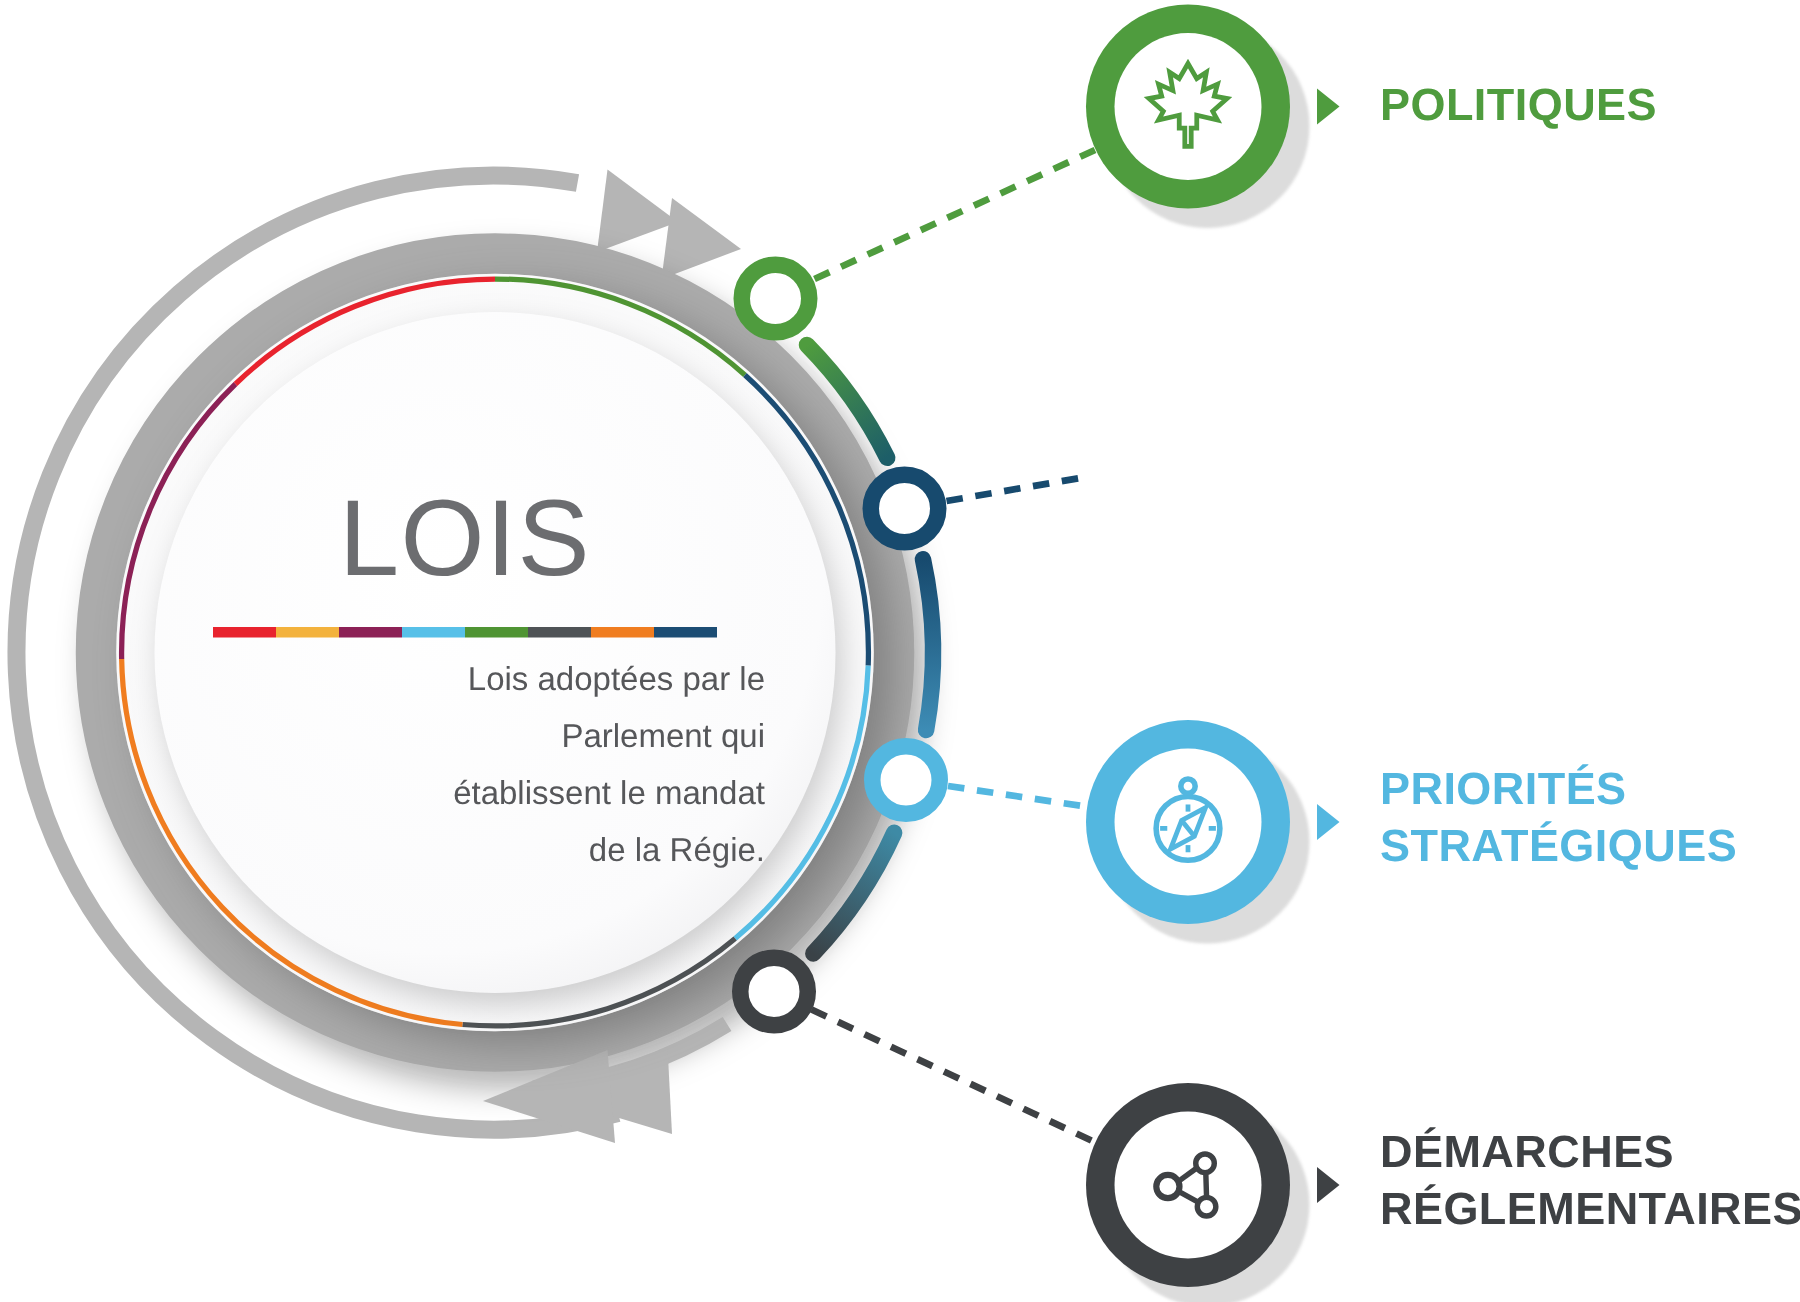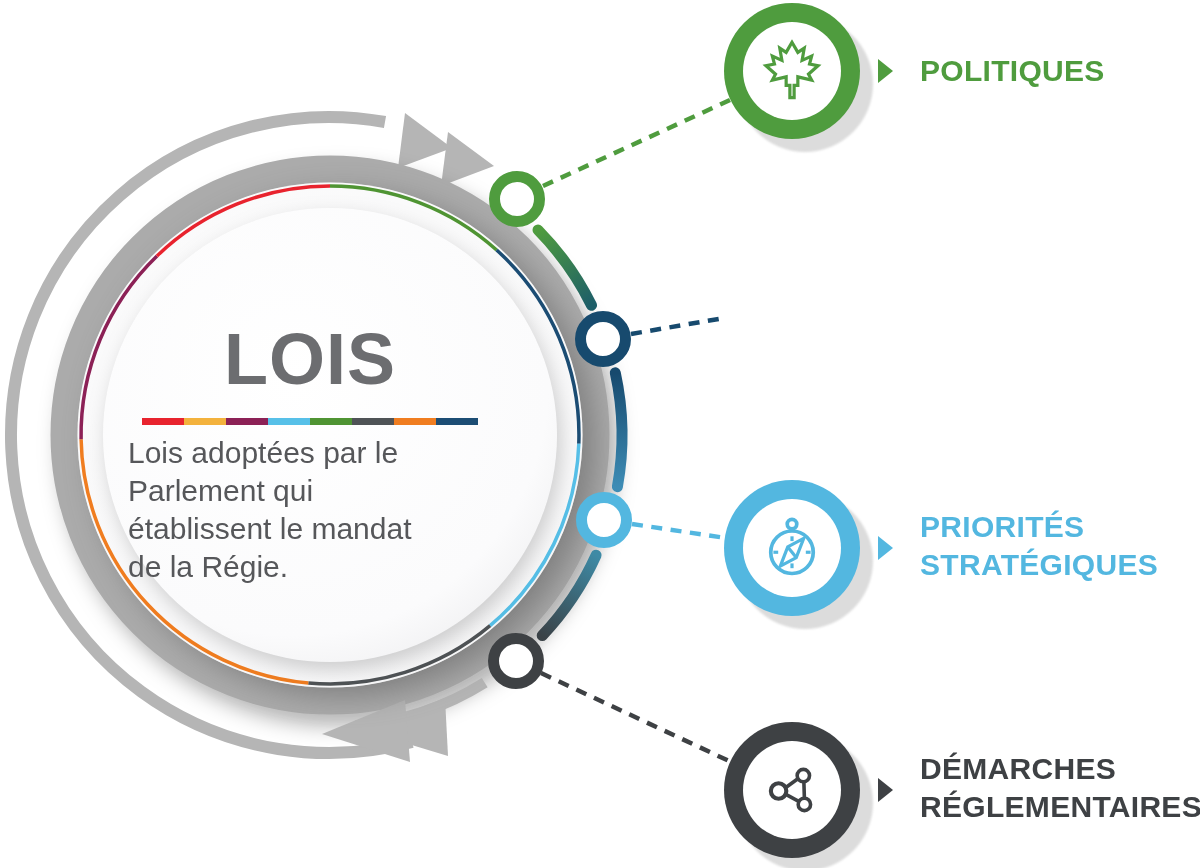--- a/index.html
+++ b/index.html
@@ -5,30 +5,30 @@
   html,body{margin:0;padding:0;background:#ffffff;}
   .stage{
     position:relative;width:1200px;height:868px;overflow:hidden;background:#ffffff;
     font-family:"Liberation Sans","DejaVu Sans",sans-serif;
   }
   .diagram{position:absolute;left:0;top:0;width:1200px;height:868px;}
 
   
   .center-title{
     position:absolute;left:110px;top:318px;width:400px;text-align:center;
-    font-size:72px;font-weight:bold;letter-spacing:1px;color:var(--title_gray);
+    font-size:72px;font-weight:normal;letter-spacing:1px;color:var(--title_gray);
   }
   .divider{
     position:absolute;left:142px;top:418px;width:336px;height:7px;
     display:flex;flex-direction:row;
   }
   .divider-seg{flex:1 1 auto;height:7px;}
   .center-desc{
-    position:absolute;left:128px;top:434px;width:400px;text-align:left;
-    font-size:30px;line-height:38px;color:var(--text_gray);white-space:pre-line;
+    position:absolute;left:110px;top:434px;width:400px;text-align:right;
+    font-size:22px;line-height:38px;color:var(--text_gray);white-space:pre-line;
   }
 
   
   .item{position:absolute;left:712px;width:488px;height:152px;}
   .item-1{top:-4px;}
   .item-2{top:232px;}
   .item-3{top:473px;}
   .item-4{top:715px;}
 
   .badge{position:absolute;left:12px;top:7px;width:136px;height:136px;}

